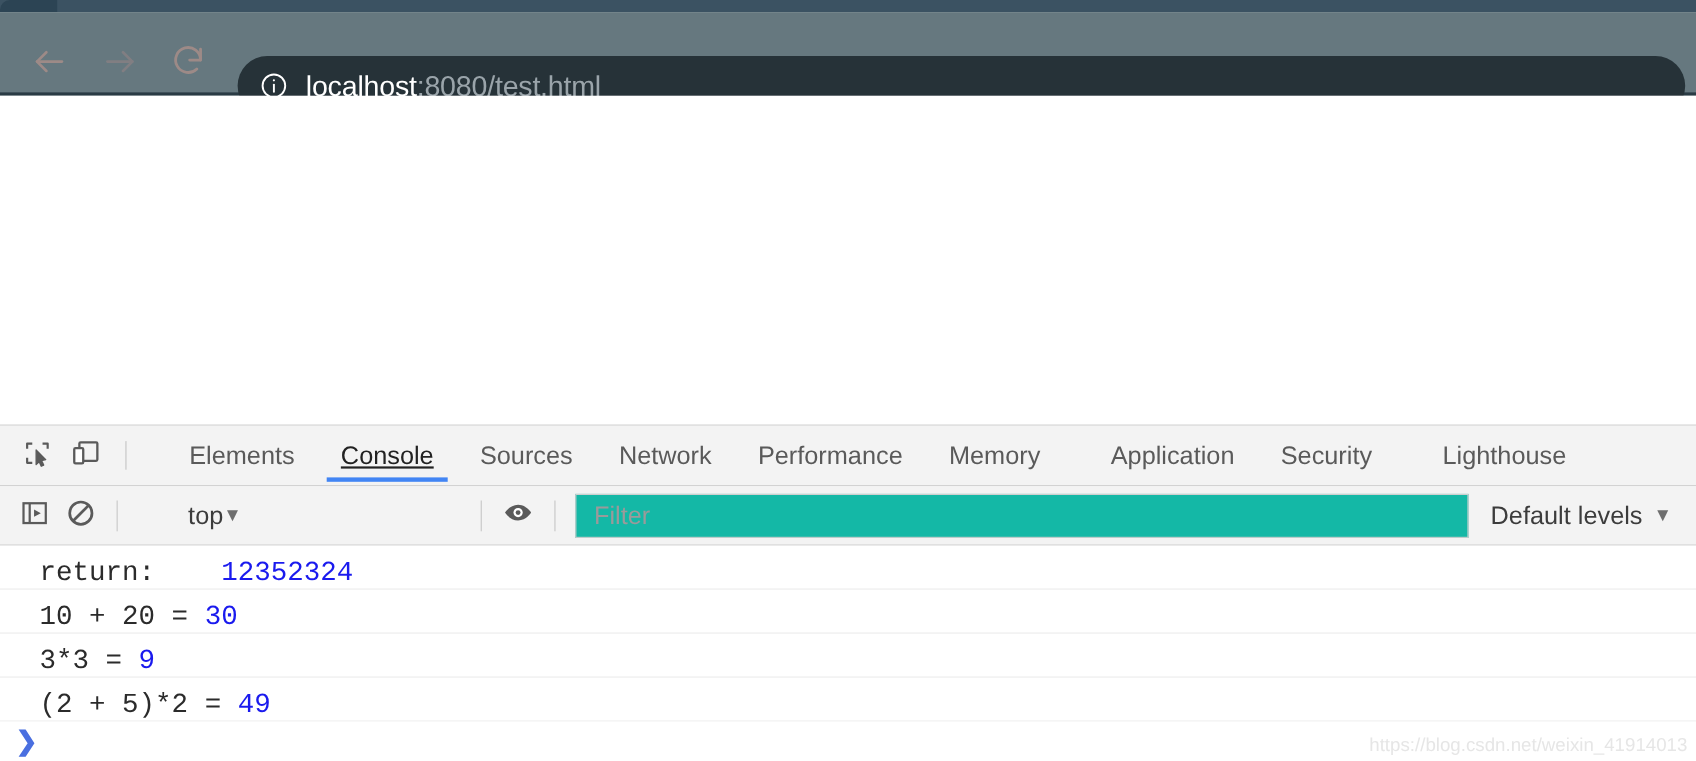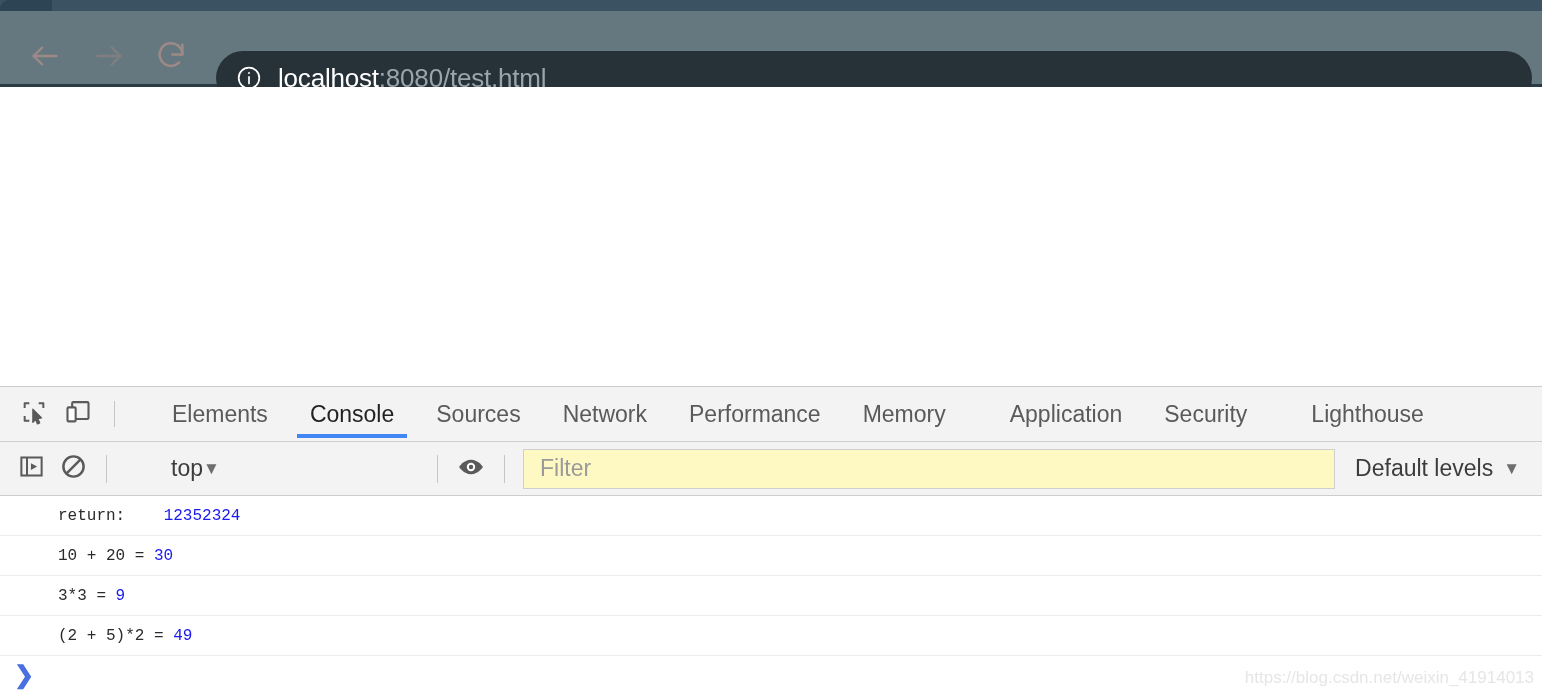--- a/index.html
+++ b/index.html
@@ -126,21 +126,21 @@
     height: 48px;
     padding: 0 21px;
     display: flex;
     align-items: center;
     font-size: 23px;
     color: #5a5a5a;
     white-space: nowrap;
     cursor: pointer;
     box-sizing: border-box;
   }
-  .dt-tab.active { color: #222222; }
+  .dt-tab.active { color: #222222; text-decoration: underline; }
   .dt-tab.active::after {
     content: "";
     position: absolute;
     left: 8px; right: 8px; bottom: 0;
     height: 4px;
     background: #4285f4;
   }
   .dt-tab.gap-before { margin-left: 22px; }
 
   
@@ -178,21 +178,21 @@
     padding: 0 6px 0 4px;
     box-sizing: border-box;
     flex: 0 0 auto;
     margin-left: 48px;
   }
   .caret { font-size: 17px; color: #6e6e6e; }
   .ct-filter {
     flex: 1 1 auto;
     height: 40px;
     margin: 0 6px;
-    background: #fef9c3;
+    background: #14b8a6;
     border: 1px solid #cfcfcf;
     box-sizing: border-box;
     display: flex;
     align-items: center;
     padding: 0 14px;
   }
   .ct-filter input {
     width: 100%;
     border: 0;
     outline: 0;
@@ -219,25 +219,25 @@
   .console-body {
     position: relative;
     height: 197px;
     background: #ffffff;
     overflow: hidden;
   }
   .console-row {
     height: 40px;
     border-bottom: 1px solid #ececec;
     display: flex;
-    align-items: center;
-    padding-left: 58px;
+    align-items: flex-end;
+    padding-left: 36px;
     box-sizing: border-box;
     font-family: "Liberation Mono", monospace;
-    font-size: 16px;
+    font-size: 25px;
     color: #2b2b2b;
     white-space: pre;
   }
   .console-row .val { color: #1a1aee; }
   .console-prompt {
     height: 37px;
     display: flex;
     align-items: center;
     padding-left: 14px;
     box-sizing: border-box;

